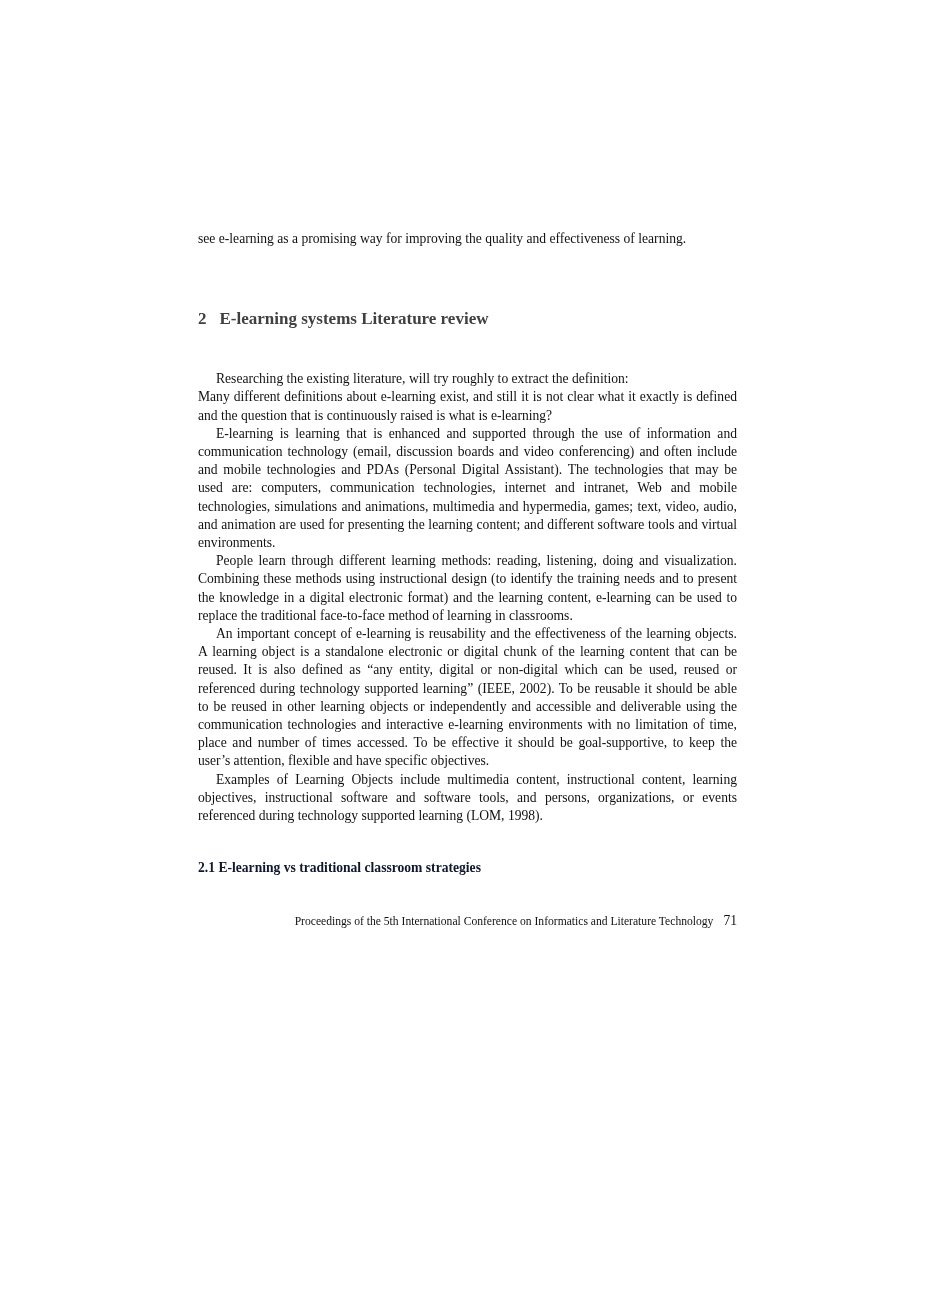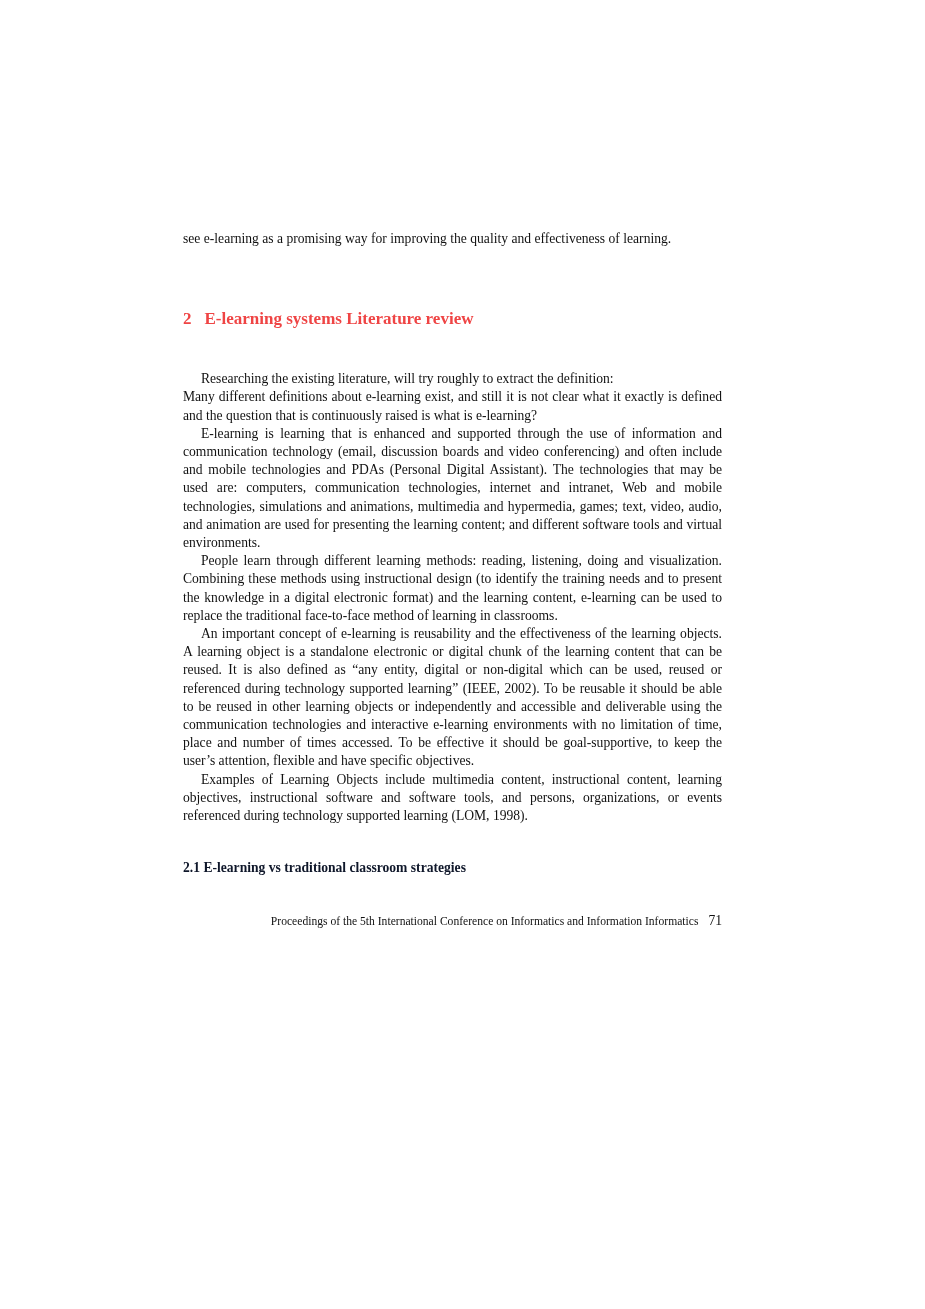--- a/index.html
+++ b/index.html
@@ -13,39 +13,39 @@
   }
   .page {
     position: relative;
     width: 925px;
     height: 1309px;
     background: #ffffff;
     overflow: hidden;
   }
   .content {
     position: absolute;
-    left: 183px;
+    left: 198px;
     top: 230px;
     width: 539px;
   }
   p.para {
     margin: 0;
     font-size: 13.6px;
     line-height: 18.2px;
     text-align: justify;
   }
   p.indent {
     text-indent: 18px;
   }
   h1.section-heading {
     font-size: 17px;
     line-height: 22px;
     font-weight: bold;
     margin: 60px 0 40px 0;
-    color: #ef4444;
+    color: #404040;
   }
   h1.section-heading .sec-num {
     margin-right: 13px;
   }
   h2.subsection-heading {
     font-size: 13.6px;
     line-height: 18px;
     font-weight: bold;
     margin: 34px 0 34px 0;
     color: #0f172a;
@@ -86,17 +86,17 @@
     <p class="para indent">People learn through different learning methods: reading, listening, doing and visualization. Combining these methods using instructional design (to identify the training needs and to present the knowledge in a digital electronic format) and the learning content, e-learning can be used to replace the traditional face-to-face method of learning in classrooms.</p>
 
     <p class="para indent">An important concept of e-learning is reusability and the effectiveness of the learning objects.  A learning object is a standalone electronic or digital chunk of the learning content that can be reused.  It is also defined as “any entity, digital or non-digital which can be used, reused or referenced during technology supported learning” (IEEE, 2002). To be reusable it should be able to be reused in other learning objects or independently and accessible and deliverable using the communication technologies and interactive e-learning environments with no limitation of time, place and number of times accessed. To be effective it should be goal-supportive, to keep the user’s attention, flexible and have specific objectives.</p>
 
     <p class="para indent">Examples of Learning Objects include multimedia content, instructional content, learning objectives, instructional software and software tools, and persons, organizations, or events referenced during technology supported learning (LOM, 1998).</p>
 
     <h2 class="subsection-heading">2.1 E-learning vs traditional classroom strategies</h2>
 
 
     <div class="footer">
-      <span>Proceedings of the 5th International Conference on Informatics and Information Informatics</span><span class="pagenum">71</span>
+      <span>Proceedings of the 5th International Conference on Informatics and Literature Technology</span><span class="pagenum">71</span>
     </div>
 
   </div>
 </div>
 
 </body></html>

